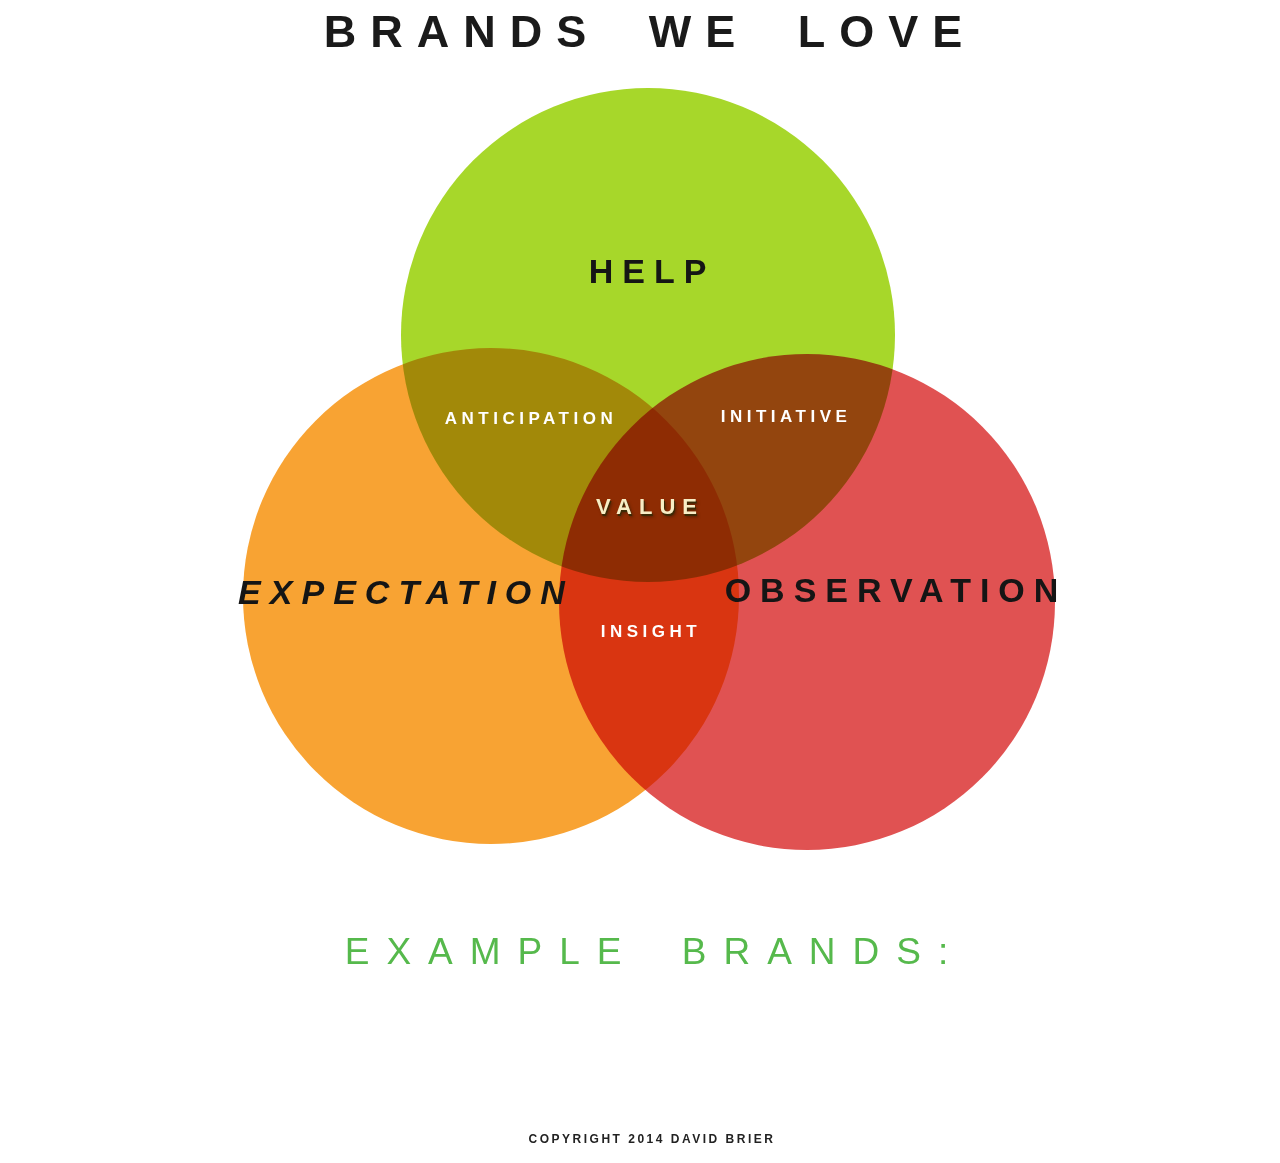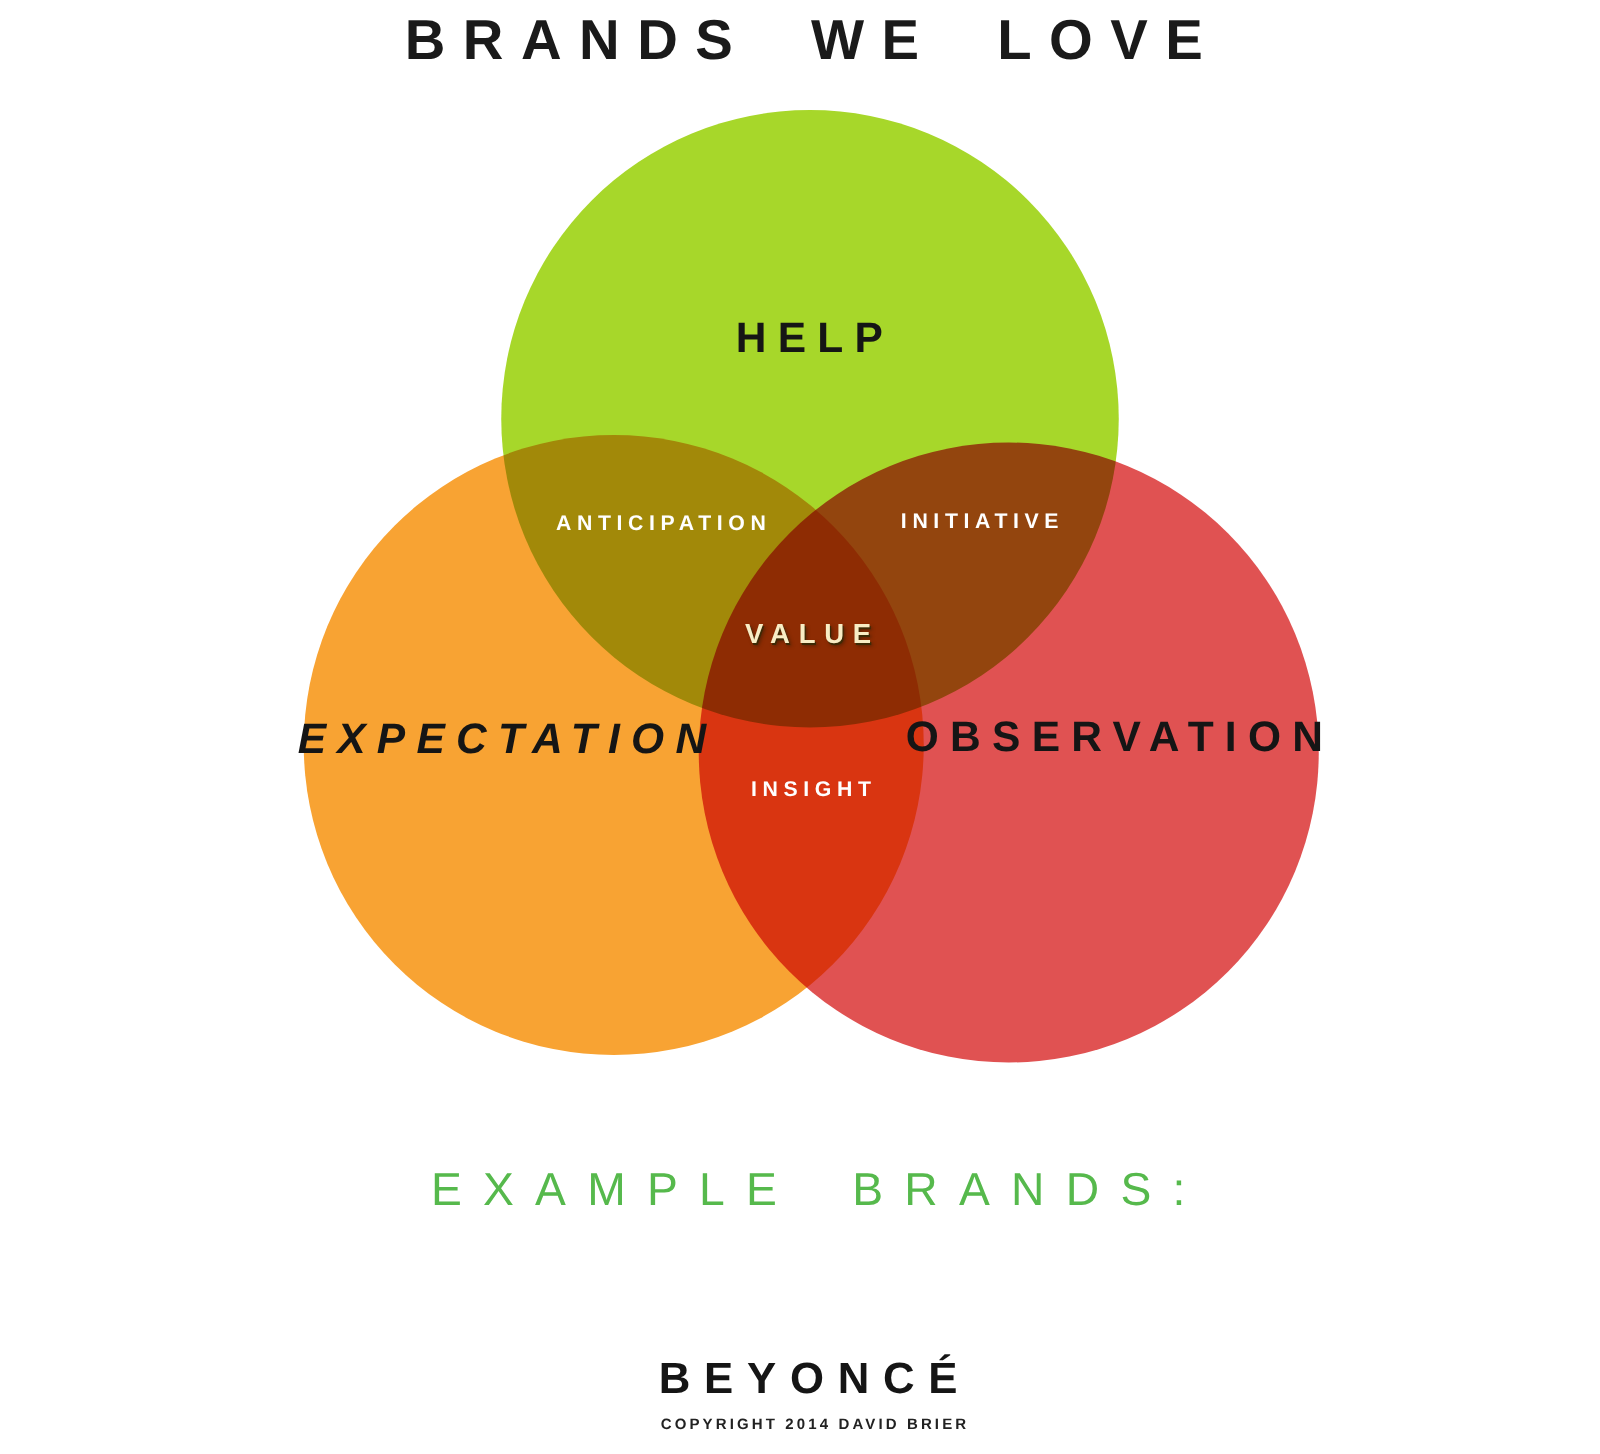--- a/index.html
+++ b/index.html
@@ -149,17 +149,16 @@
 
     <div class="vlabel label-big label-observation">OBSERVATION</div>
 
     <div class="vlabel label-small label-insight">INSIGHT</div>
   </div>
 
   <div class="examples-heading" style="color: rgb(86, 185, 76);">EXAMPLE BRANDS:</div>
 
 
 
-  <div class="brand brand-2">BEYONCÉ</div>
 
   <div class="copyright">COPYRIGHT 2014 DAVID BRIER</div>
 
 </div>
 
 </body></html>

